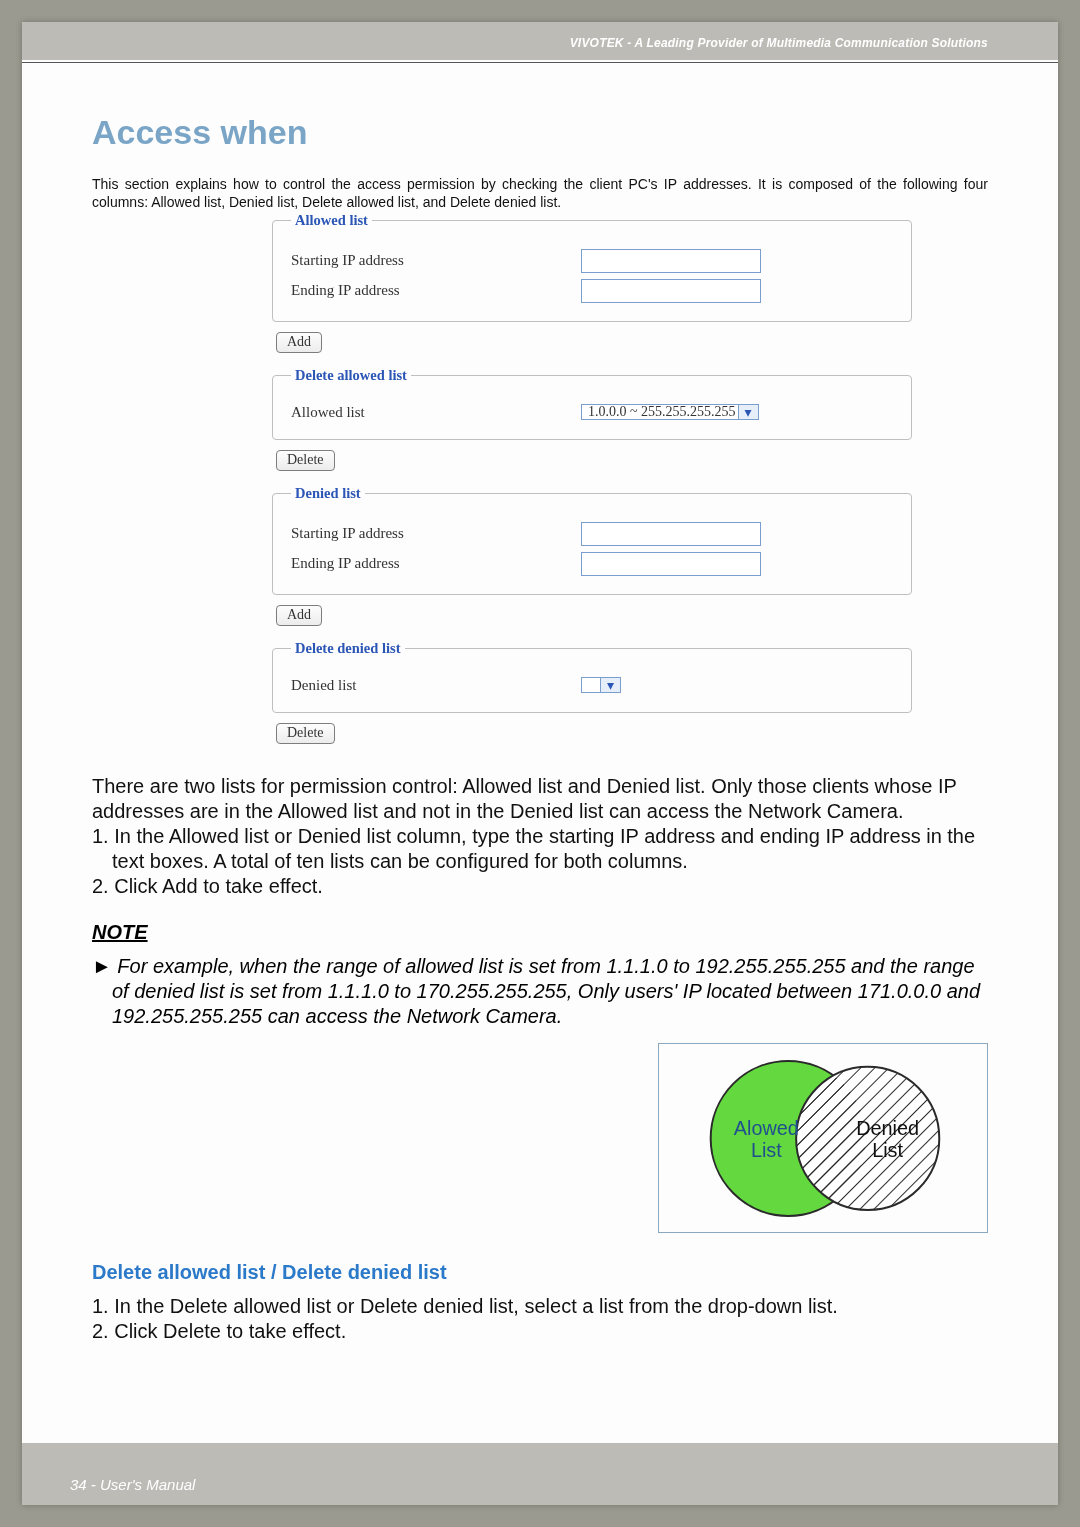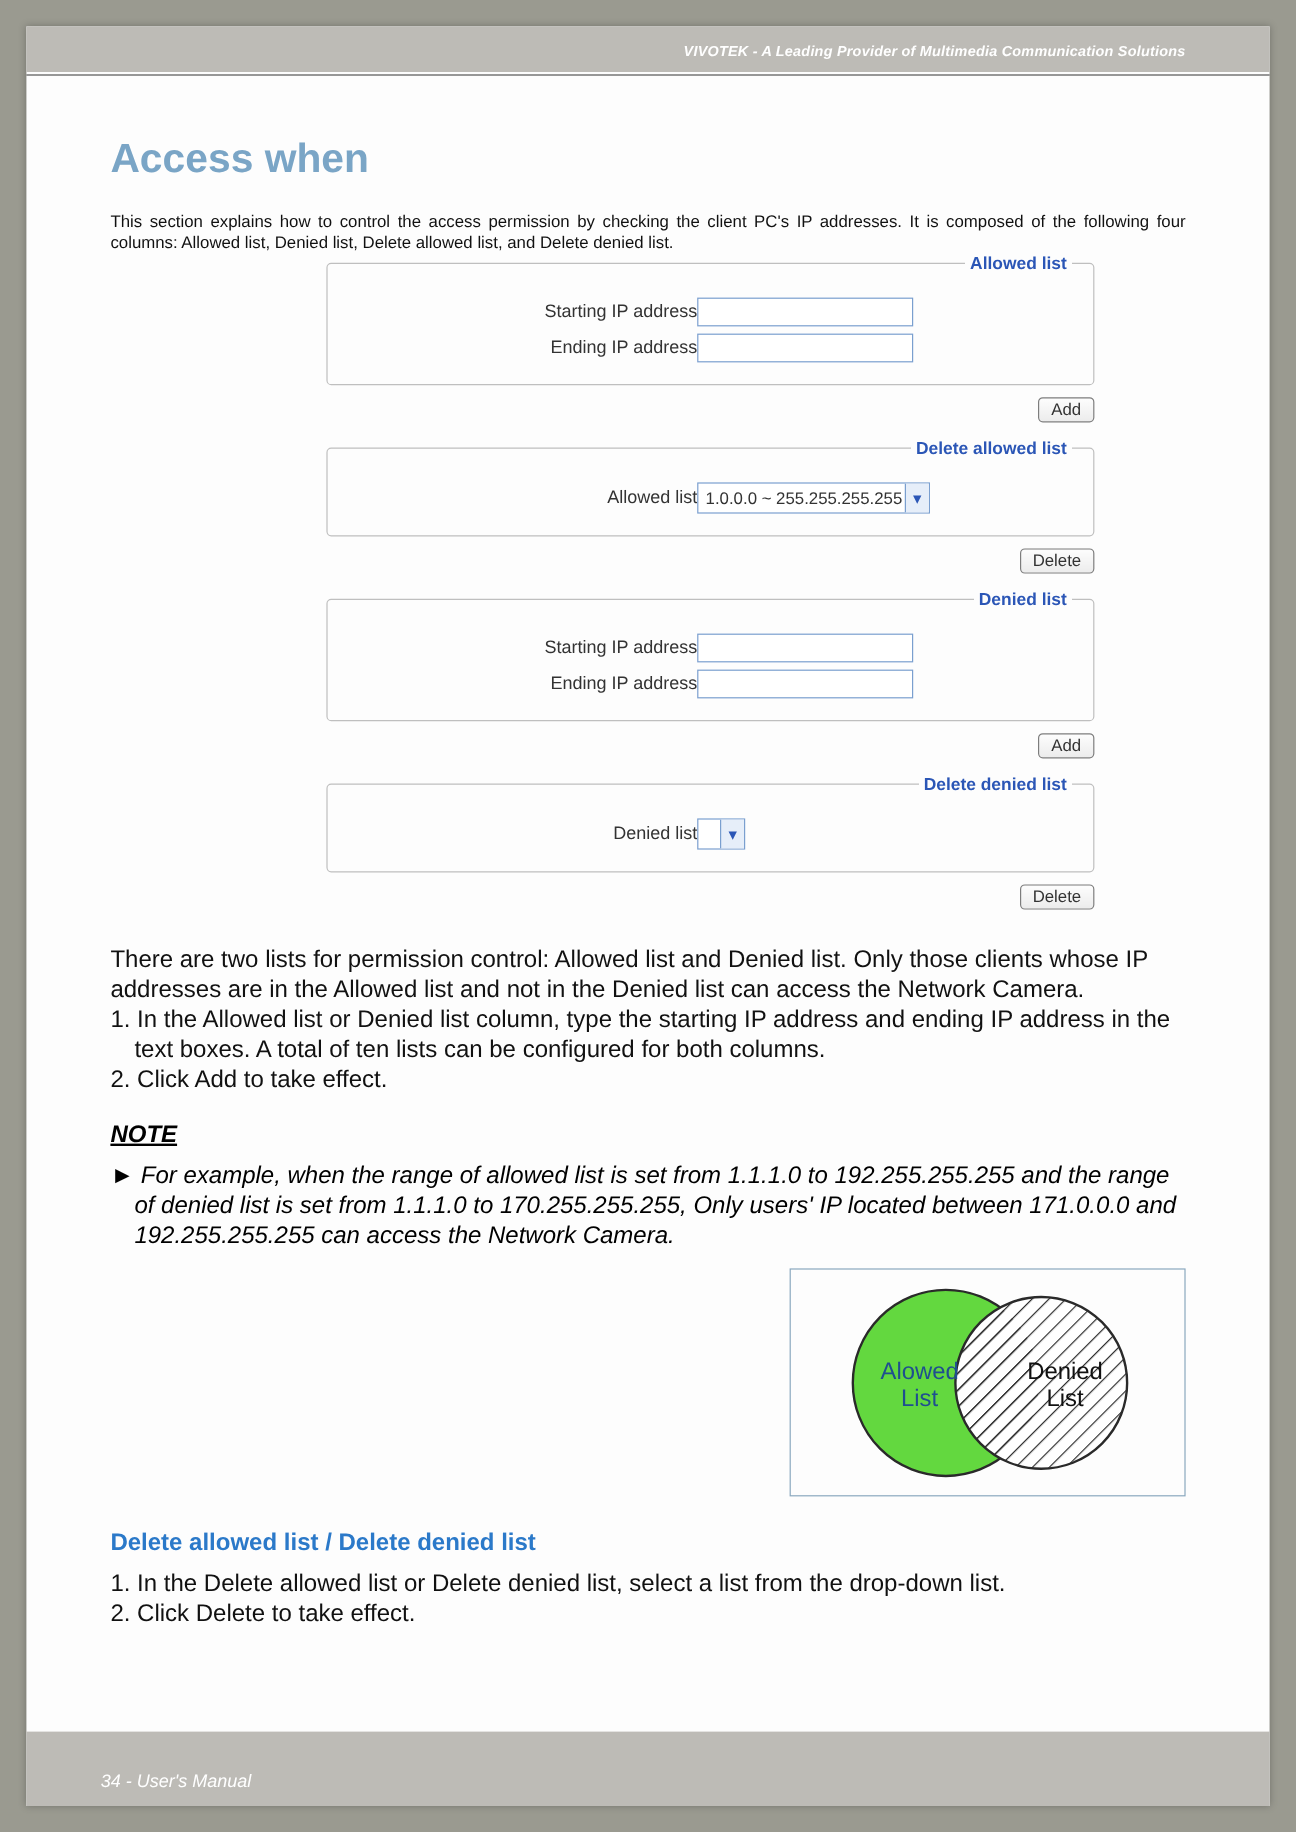--- a/index.html
+++ b/index.html
@@ -69,24 +69,23 @@
     font-style: italic;
     font-size: 20px;
     line-height: 1.25;
     padding-left: 20px;
     text-indent: -20px;
   }
   
   .ui-shot {
     width: 640px;
     margin: 0 auto 16px 180px;
-    font-family: Liberation Sans, sans-serif;
+    font-family: Liberation Serif, serif;
     font-size: 15px;
     color: #333;
-    text-align: right;
   }
   fieldset.ui {
     border: 1px solid #bfbfbf;
     border-radius: 4px;
     margin-bottom: 8px;
     padding: 14px 18px 18px 18px;
   }
   fieldset.ui > legend {
     color: #2b56b6;
     font-weight: bold;
@@ -94,21 +93,21 @@
     padding: 0 4px;
   }
   .row { display: flex; align-items: center; margin-top: 6px; }
   .row .lbl { width: 290px; }
   .txt {
     width: 180px; height: 24px;
     border: 1px solid #7a9fcf;
     background: #fff;
   }
   .sel {
-    height: 26px;
+    height: 16px;
     border: 1px solid #7a9fcf;
     background: #fff;
     font-family: inherit; font-size: 14px;
     padding: 0 22px 0 6px;
     position: relative;
     display: inline-flex; align-items: center;
   }
   .sel-arrow {
     position: absolute; right: 0; top: 0; bottom: 0; width: 20px;
     background: #e6eef9;
@@ -128,21 +127,21 @@
   
   .venn-wrap { display:flex; justify-content:flex-end; margin: 14px 0 6px; }
   .venn {
     width: 330px; height: 190px;
     border: 1px solid #8aa8bf;
     position: relative;
     overflow: hidden;
   }
   .venn svg { position:absolute; inset:0; }
   .footer {
-    position: absolute; left: 84px; bottom: 34px;
+    position: absolute; left: 70px; bottom: 34px;
     color: #fff; font-style: italic; font-size: 15px;
   }
   .footer-band {
     position: absolute; left: 22px; right: 22px; bottom: 22px;
     height: 62px; background: #bdbbb6;
   }
 </style>
 </head>
 <body>
 

